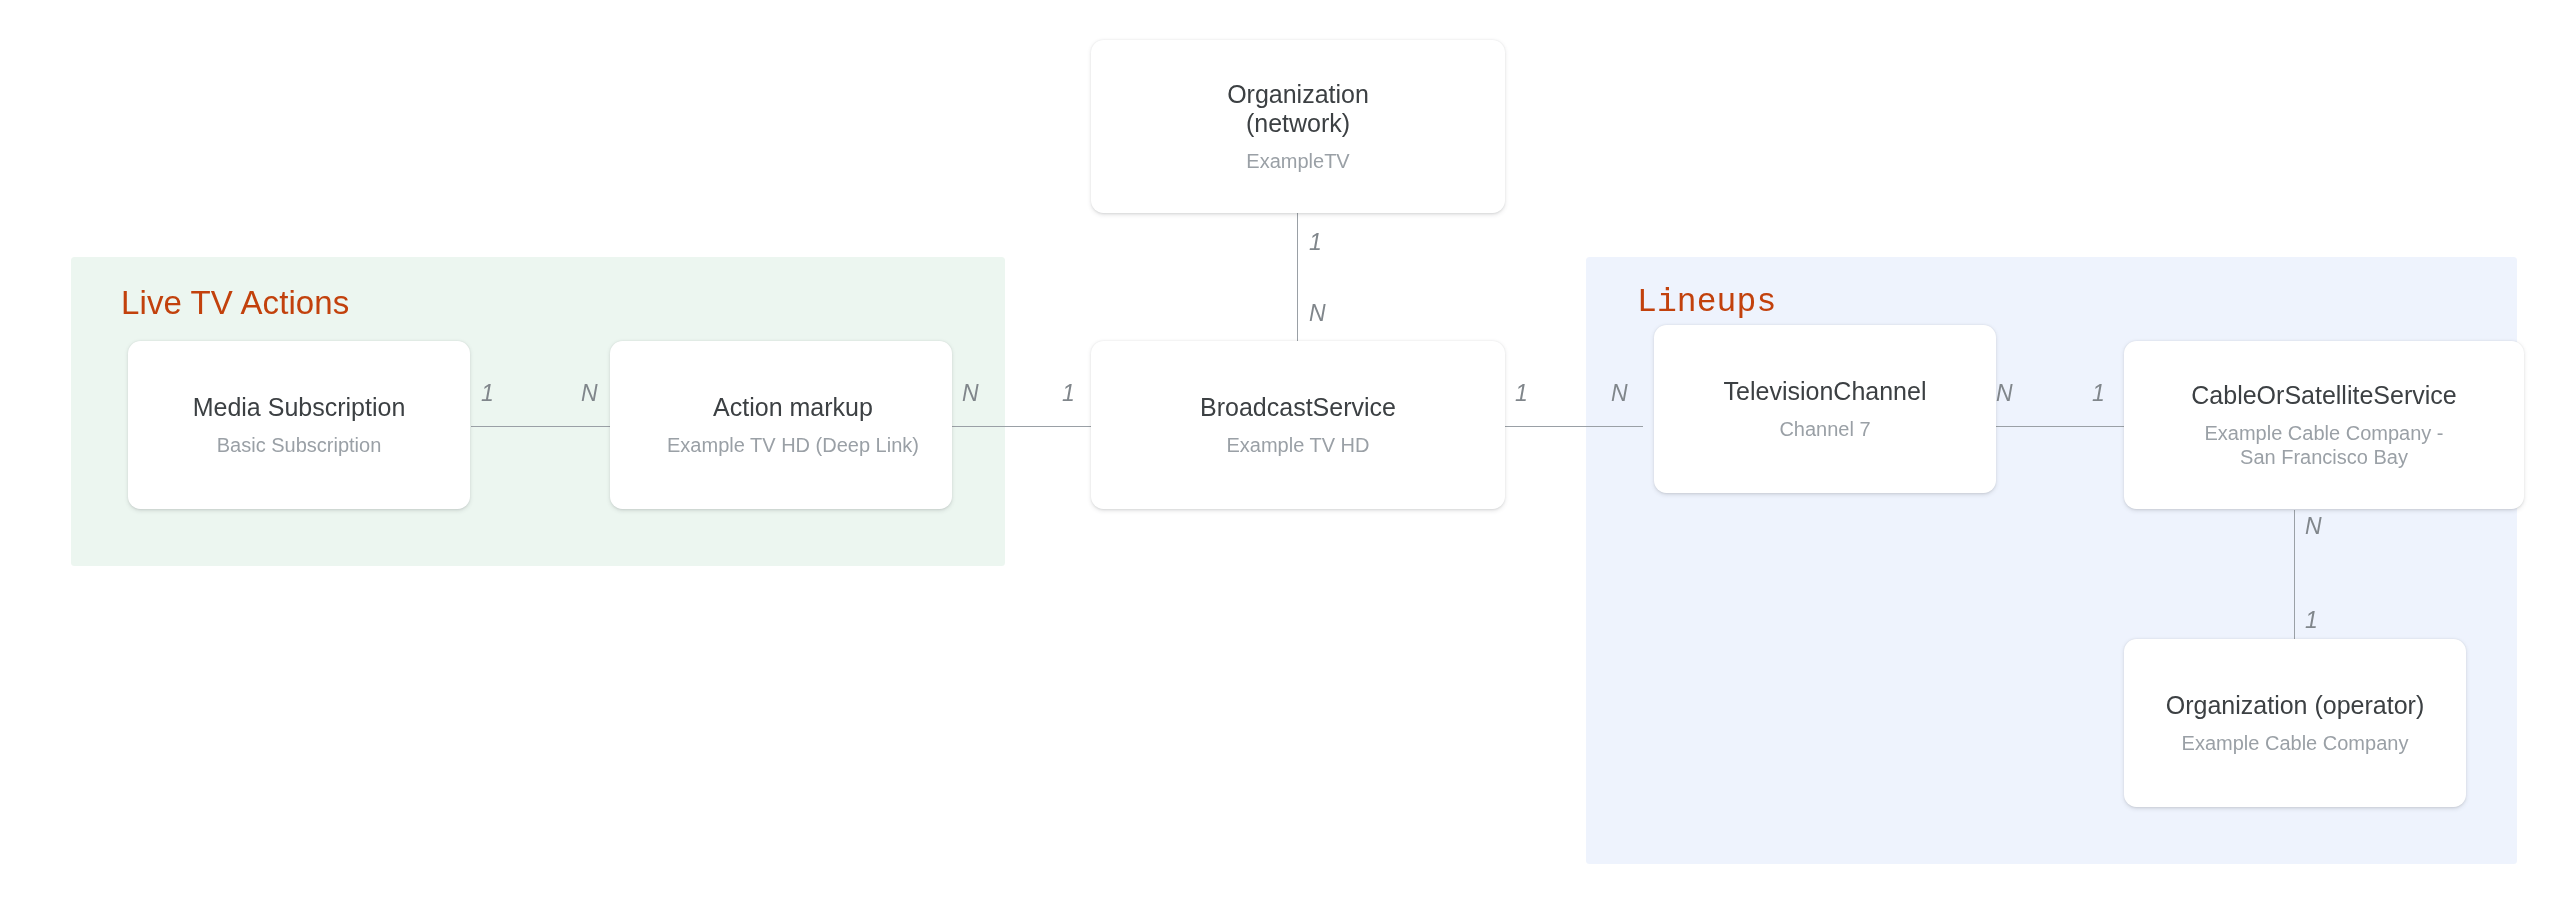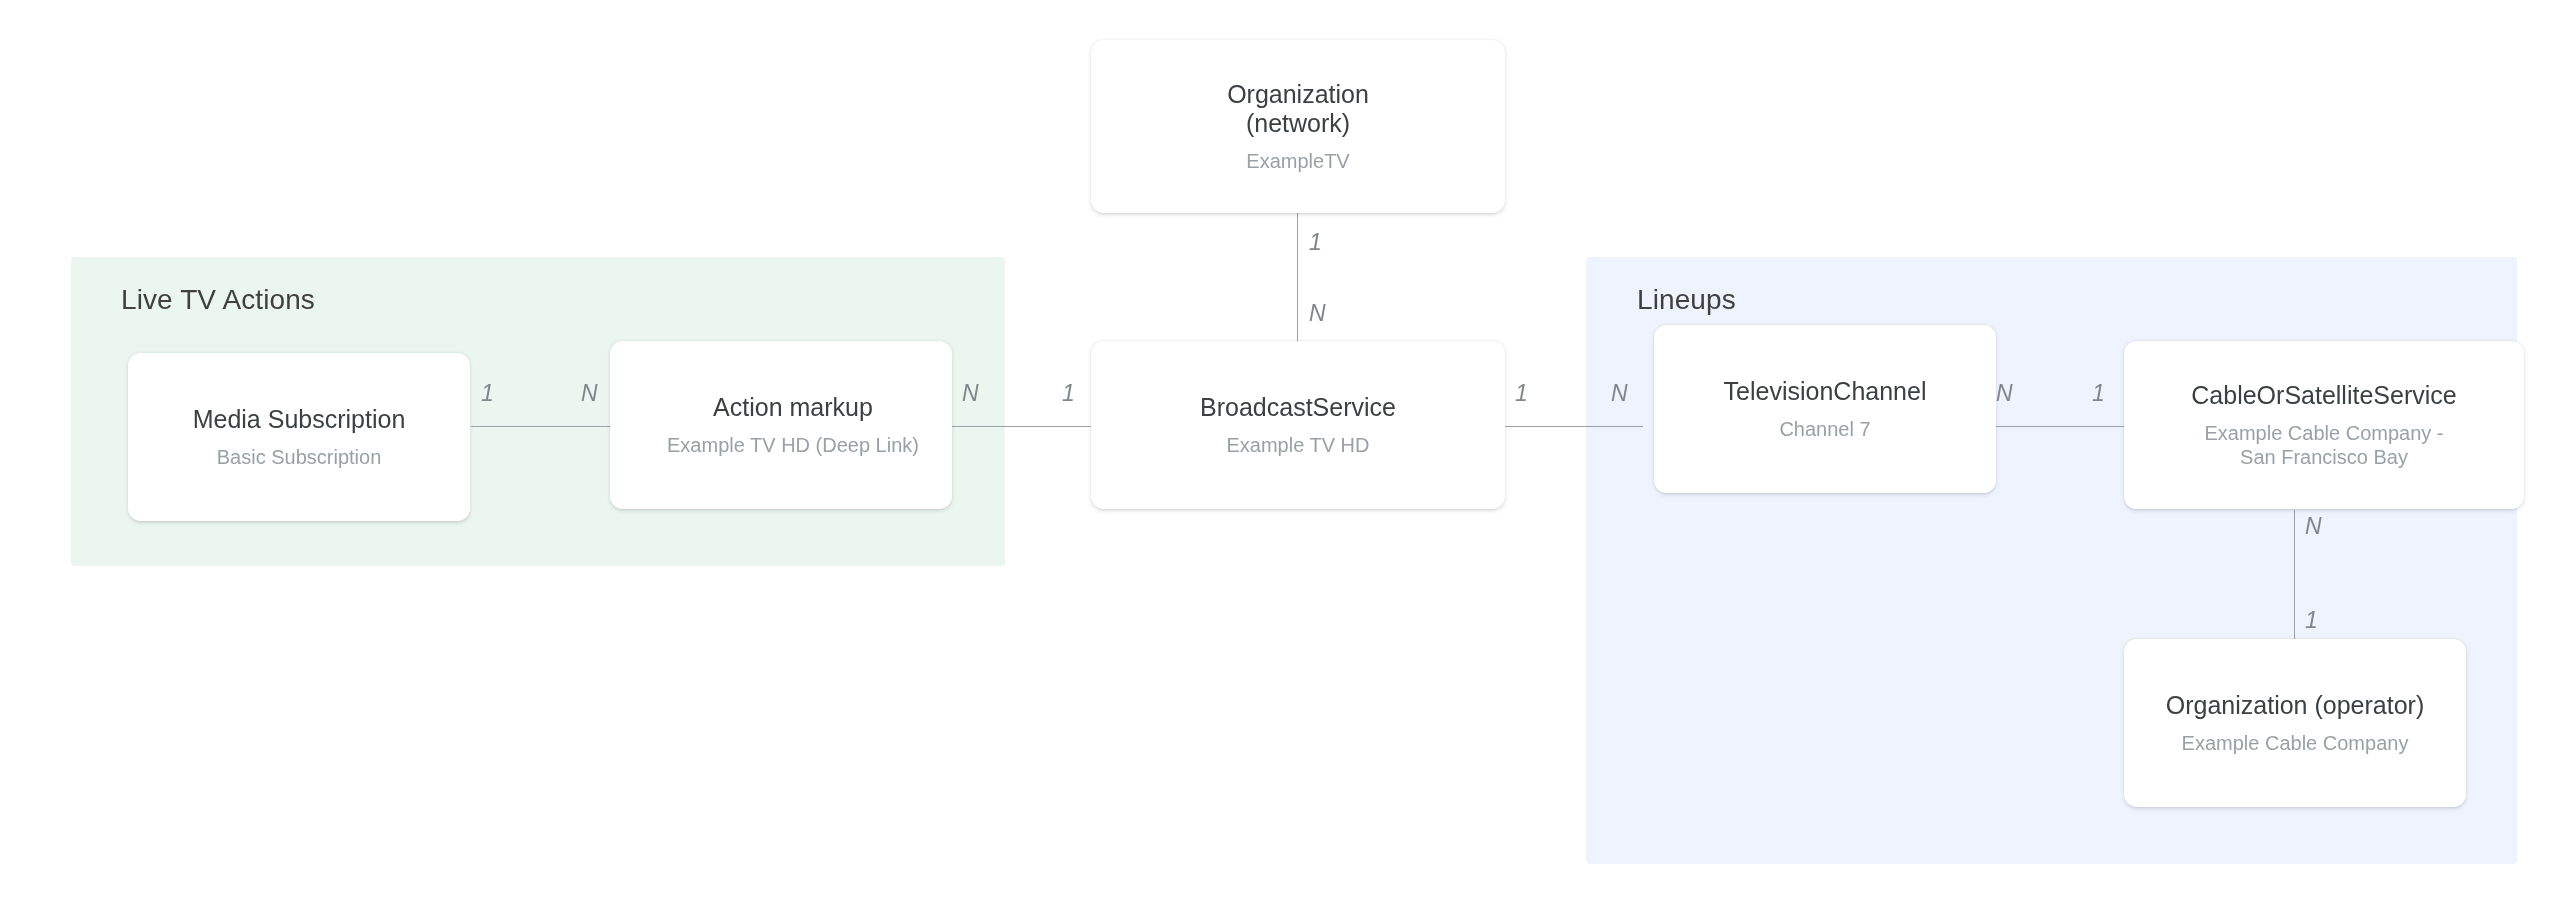--- a/index.html
+++ b/index.html
@@ -19,23 +19,23 @@
     overflow: hidden;
   }
 
   
   .panel {
     position: absolute;
     border-radius: 3.5px;
   }
   .panel-title {
     position: absolute;
-    font-size: 28px;
+    font-size: 33px;
     font-weight: 400;
-    color: #404040;
+    color: #c2410c;
     letter-spacing: 0.1px;
     white-space: nowrap;
   }
 
   
   .node {
     position: absolute;
     background: #ffffff;
     border-radius: 12.4px;
     box-shadow: 0 1.8px 4.4px rgba(60,64,67,0.13),
@@ -85,21 +85,21 @@
     white-space: nowrap;
   }
 </style>
 </head>
 <body>
 
 <div id="canvas">
     <div class="panel" style="left: 71px; top: 257px; width: 934px; height: 309px; background: rgb(236, 246, 240);"></div>
     <div class="panel-title" style="left: 121px; top: 284px;">Live TV Actions</div>
     <div class="panel" style="left: 1586px; top: 257px; width: 931px; height: 607px; background: rgb(238, 243, 253);"></div>
-    <div class="panel-title" style="left: 1637px; top: 284px;">Lineups</div>
+    <div class="panel-title" style="left: 1637px; top: 284px; font-family: Liberation Mono, monospace;">Lineups</div>
     <div class="edge-v" style="left: 1297px; top: 213px; height: 128px;"></div>
     <div class="card-label" style="left: 1309px; top: 229px;">1</div>
     <div class="card-label" style="left: 1309px; top: 300px;">N</div>
     <div class="edge-h" style="left: 471px; top: 426px; width: 139px;"></div>
     <div class="card-label" style="left: 481px; top: 380px;">1</div>
     <div class="card-label" style="left: 581px; top: 380px;">N</div>
     <div class="edge-h" style="left: 952px; top: 426px; width: 139px;"></div>
     <div class="card-label" style="left: 962px; top: 380px;">N</div>
     <div class="card-label" style="left: 1062px; top: 380px;">1</div>
     <div class="edge-h" style="left: 1505px; top: 426px; width: 138px;"></div>
@@ -109,21 +109,21 @@
     <div class="card-label" style="left: 1996px; top: 380px;">N</div>
     <div class="card-label" style="left: 2092px; top: 380px;">1</div>
     <div class="edge-v" style="left: 2294px; top: 510px; height: 129px;"></div>
     <div class="card-label" style="left: 2305px; top: 513px;">N</div>
     <div class="card-label" style="left: 2305px; top: 607px;">1</div>
     <div class="node" style="left: 1091px; top: 40px; width: 414px; height: 173px;">
       <div class="node-title">Organization
 (network)</div>
       <div class="node-sub">ExampleTV</div>
     </div>
-    <div class="node" style="left: 128px; top: 341px; width: 342px; height: 168px; margin-top: 12px;">
+    <div class="node" style="left: 128px; top: 341px; width: 342px; height: 168px;">
       <div class="node-title">Media Subscription</div>
       <div class="node-sub">Basic Subscription</div>
     </div>
     <div class="node" style="left: 610px; top: 341px; width: 342px; height: 168px; padding-left: 40px;">
       <div class="node-title">Action markup</div>
       <div class="node-sub">Example TV HD (Deep Link)</div>
     </div>
     <div class="node" style="left: 1091px; top: 341px; width: 414px; height: 168px;">
       <div class="node-title">BroadcastService</div>
       <div class="node-sub">Example TV HD</div>

